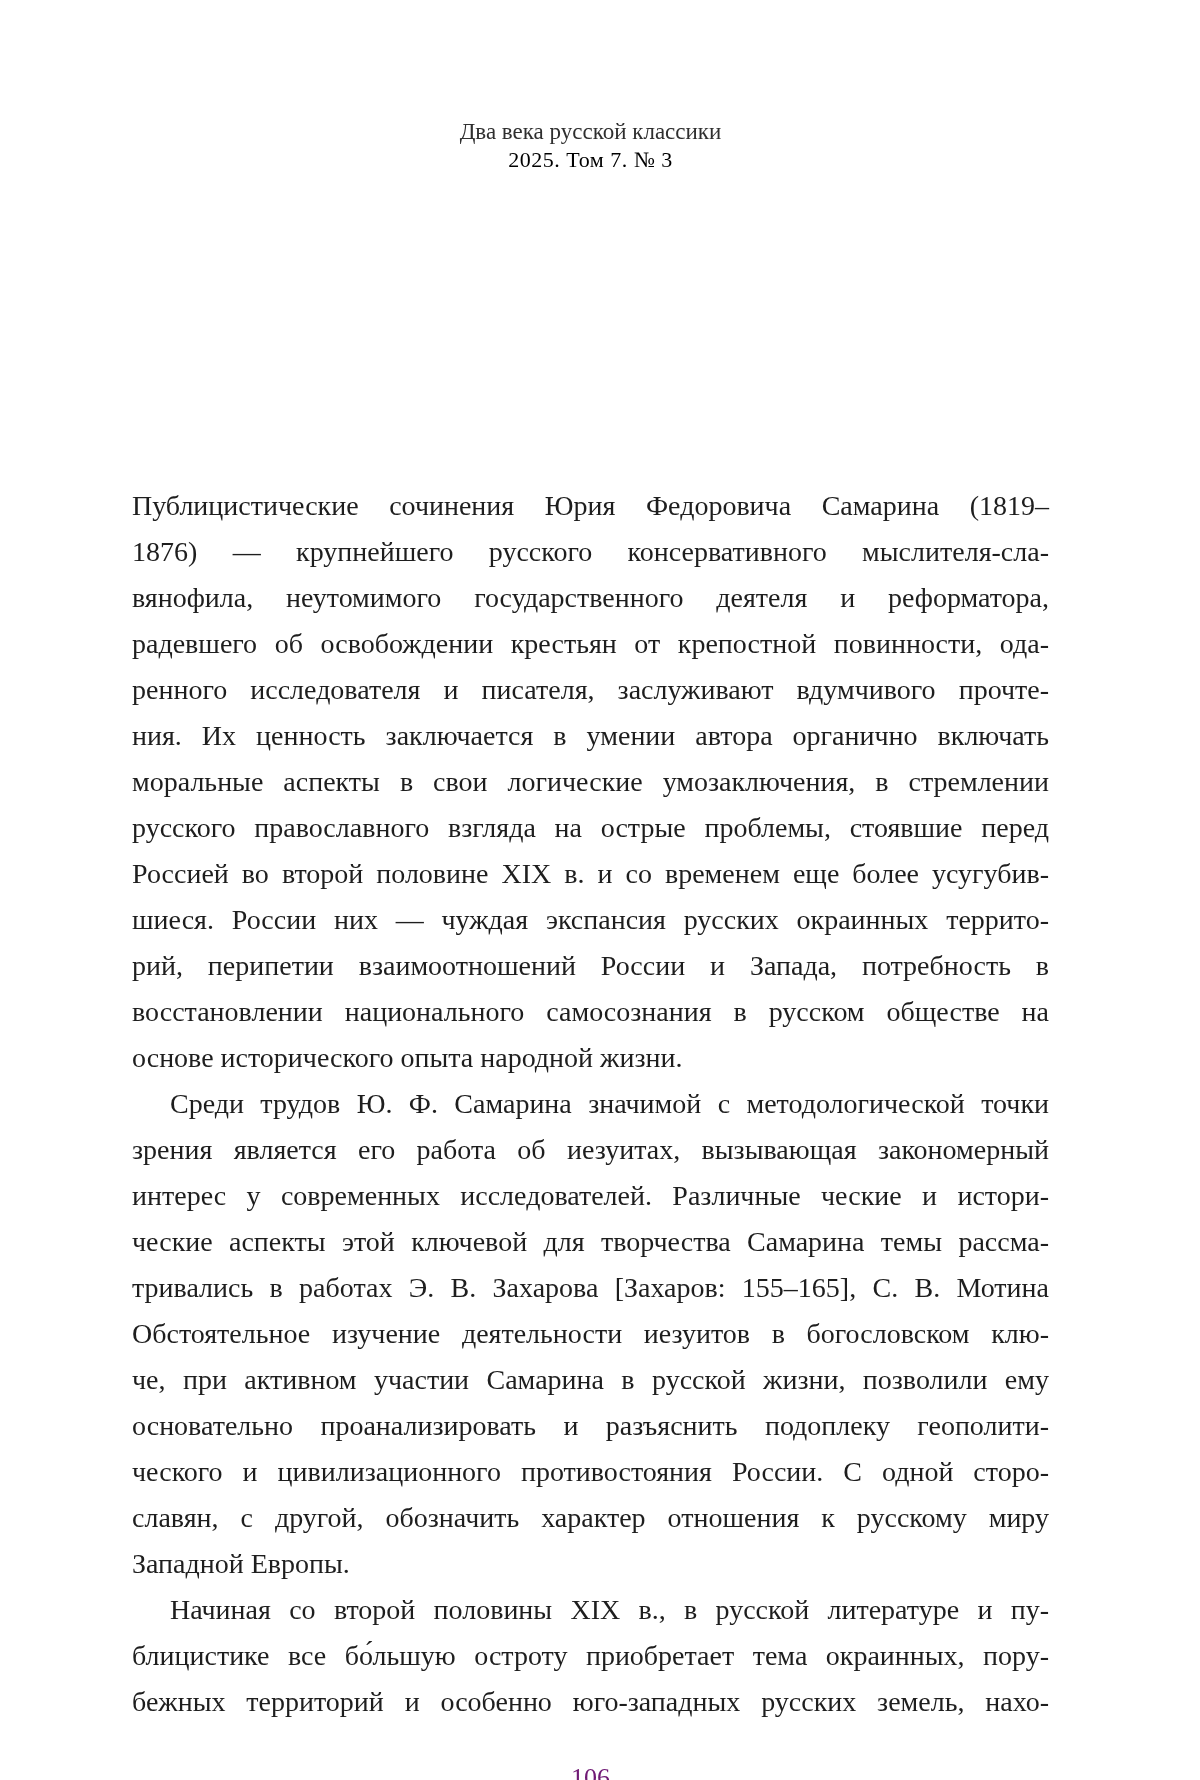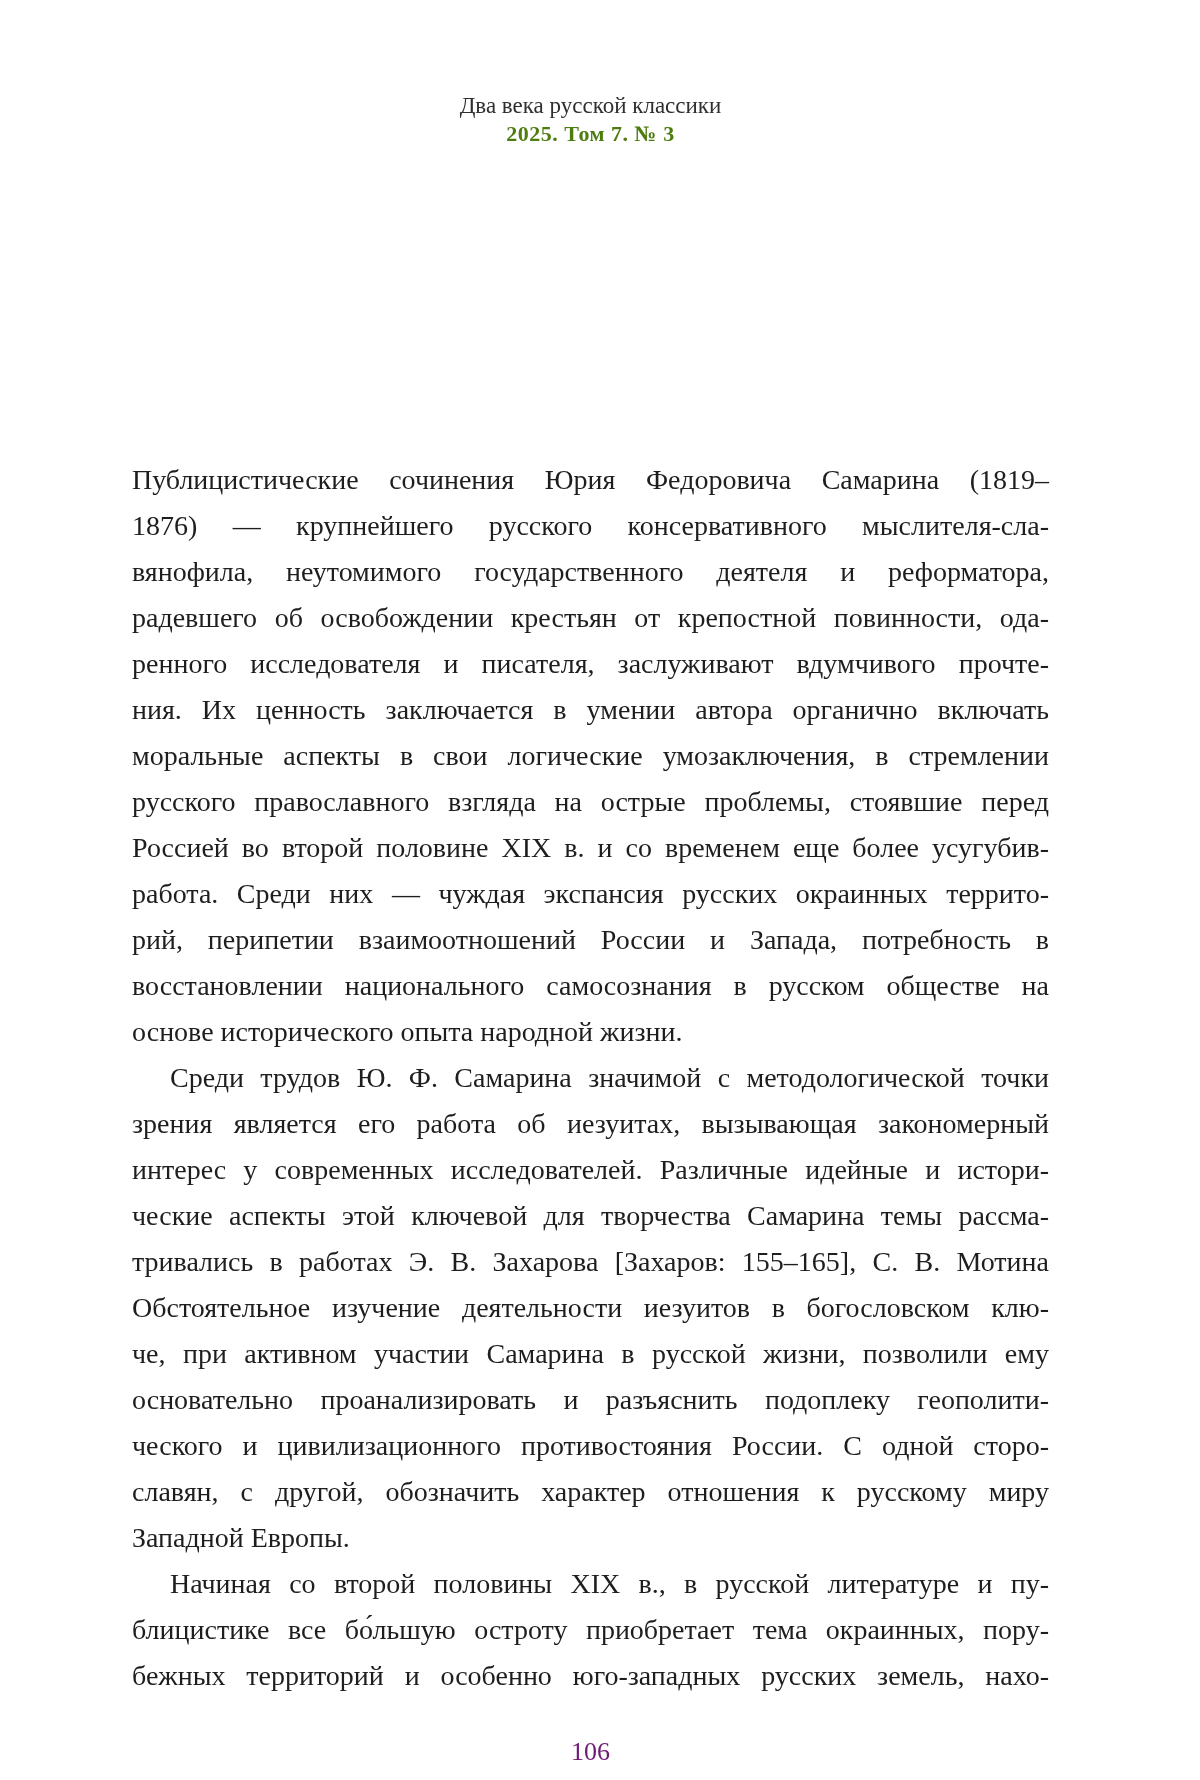--- a/index.html
+++ b/index.html
@@ -6,38 +6,38 @@
     margin: 0;
     padding: 0;
     background: #ffffff;
   }
   .page {
     position: relative;
     width: 1200px;
     height: 1780px;
     background: #ffffff;
     box-sizing: border-box;
-    padding: 92px 143px 0 124px;
+    padding: 118px 143px 0 124px;
     font-family: "Liberation Serif", serif;
     color: #1e1e1e;
     overflow: hidden;
   }
   .running-head {
     text-align: center;
   }
   .journal-title {
     font-size: 23px;
     line-height: 28px;
     color: #2f2f2f;
   }
   .issue-info {
     font-size: 22px;
     line-height: 27px;
-    color: #4d7c0f;
-    font-weight: bold;
+    color: #000000;
+    font-weight: normal;
     letter-spacing: 0.5px;
   }
   .text-block {
     margin-top: 314px;
     font-size: 28px;
     line-height: 38px;
   }
   .line {
     margin: 8px;
     padding: 0;
@@ -74,28 +74,28 @@
   <div class="text-block">
     <p class="line">Публицистические сочинения Юрия Федоровича Самарина (1819–</p>
     <p class="line">1876) — крупнейшего русского консервативного мыслителя-сла-</p>
     <p class="line">вянофила, неутомимого государственного деятеля и реформатора,</p>
     <p class="line">радевшего об освобождении крестьян от крепостной повинности, ода-</p>
     <p class="line">ренного исследователя и писателя, заслуживают вдумчивого прочте-</p>
     <p class="line">ния. Их ценность заключается в умении автора органично включать</p>
     <p class="line">моральные аспекты в свои логические умозаключения, в стремлении</p>
     <p class="line">русского православного взгляда на острые проблемы, стоявшие перед</p>
     <p class="line">Россией во второй половине XIX в. и со временем еще более усугубив-</p>
-    <p class="line">работа. Среди них — чуждая экспансия русских окраинных террито-</p>
+    <p class="line">шиеся. России них — чуждая экспансия русских окраинных террито-</p>
     <p class="line">рий, перипетии взаимоотношений России и Запада, потребность в</p>
     <p class="line">восстановлении национального самосознания в русском обществе на</p>
     <p class="line para-end">основе исторического опыта народной жизни.</p>
 
     <p class="line indent">Среди трудов Ю. Ф. Самарина значимой с методологической точки</p>
     <p class="line">зрения является его работа об иезуитах, вызывающая закономерный</p>
-    <p class="line">интерес у современных исследователей. Различные идейные и истори-</p>
+    <p class="line">интерес у современных исследователей. Различные ческие и истори-</p>
     <p class="line">ческие аспекты этой ключевой для творчества Самарина темы рассма-</p>
     <p class="line">тривались в работах Э. В. Захарова [Захаров: 155–165], С. В. Мотина</p>
     <p class="line">Обстоятельное изучение деятельности иезуитов в богословском клю-</p>
     <p class="line">че, при активном участии Самарина в русской жизни, позволили ему</p>
     <p class="line">основательно проанализировать и разъяснить подоплеку геополити-</p>
     <p class="line">ческого и цивилизационного противостояния России. С одной сторо-</p>
     <p class="line">славян, с другой, обозначить характер отношения к русскому миру</p>
     <p class="line para-end">Западной Европы.</p>
 
     <p class="line indent">Начиная со второй половины XIX в., в русской литературе и пу-</p>

